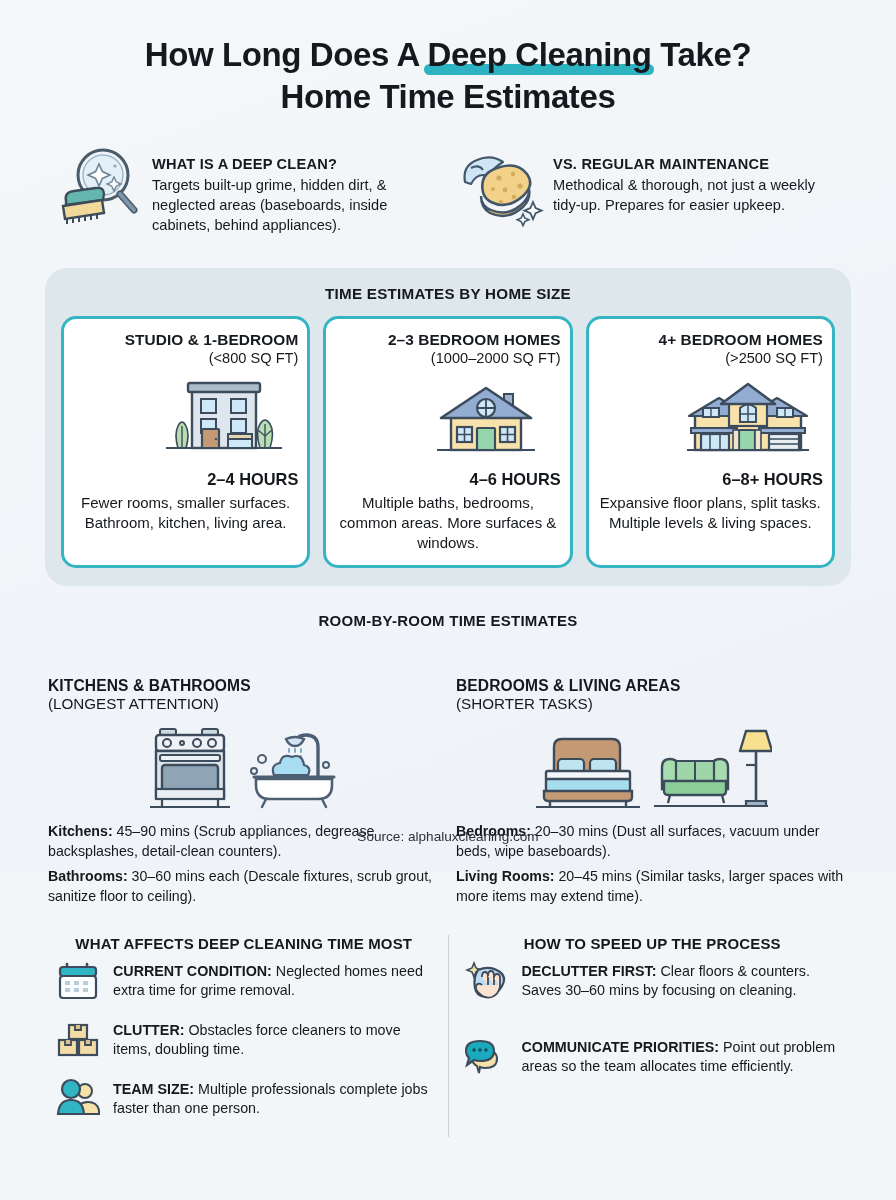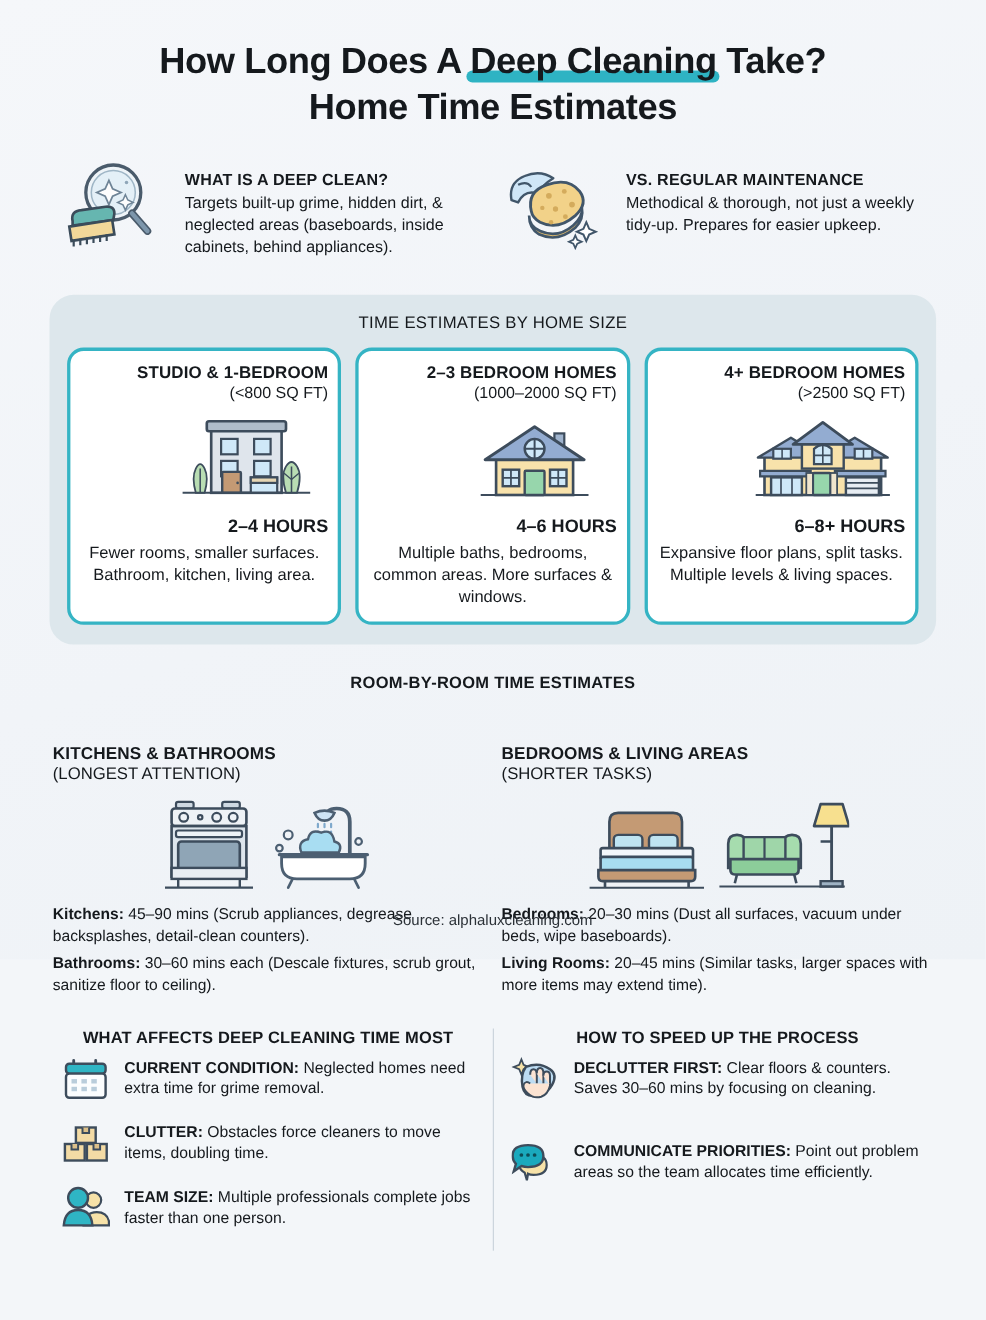--- a/index.html
+++ b/index.html
@@ -17,30 +17,30 @@
   .title-wrap { padding:34px 40px 0; text-align:center; }
   .title-line { font-size:33px; font-weight:bold; letter-spacing:-0.4px;
                 line-height:1.28; position:relative; display:block; }
   .hl-host { position:relative; display:inline-block; }
   .hl-bar { position:absolute; left:-3px; right:-3px; bottom:1px; height:11px;
             background:#2eb3c3; border-radius:7px; z-index:0; }
   .hl-text { position:relative; z-index:1; }
 
   
   .top-feats { display:flex; padding:26px 56px 0; gap:18px; }
-  .feat { display:flex; gap:20px; align-items:flex-start; flex:1; }
+  .feat { display:flex; gap:4px; align-items:flex-start; flex:1; }
   .feat-ico { flex:0 0 auto; width:92px; height:84px; }
   .feat-body { padding-top:12px; }
   .feat-h { font-size:14.6px; font-weight:bold; letter-spacing:0.2px; margin-bottom:4px; }
   .feat-p { font-size:14.6px; line-height:1.36; }
 
   
   .panel { margin:32px 45px 0; background:#dde7ec; border-radius:22px;
            padding:17px 16px 18px; }
-  .panel-h { text-align:center; font-size:15.2px; font-weight:normal;
+  .panel-h { text-align:center; font-size:15.2px; font-weight:bold;
              letter-spacing:0.25px; margin-bottom:14px; }
   .cards { display:flex; gap:13px; }
   .card { flex:1; background:#fff; border:3px solid #35b4c4; border-radius:15px;
           padding:12px 9px 12px; text-align:center; display:flex; flex-direction:column;align-items:flex-end; }
   .card-h { font-size:15.4px; font-weight:bold; letter-spacing:0.1px; }
   .card-sub { font-size:14.6px; margin-top:1px; }
   .card-ico { height:94px; display:flex; align-items:center; justify-content:center;
               margin:6px 0 4px; }
   .card-hours { font-size:16.4px; font-weight:bold; margin-bottom:4px; }
   .card-desc { font-size:15px; line-height:1.34; }

